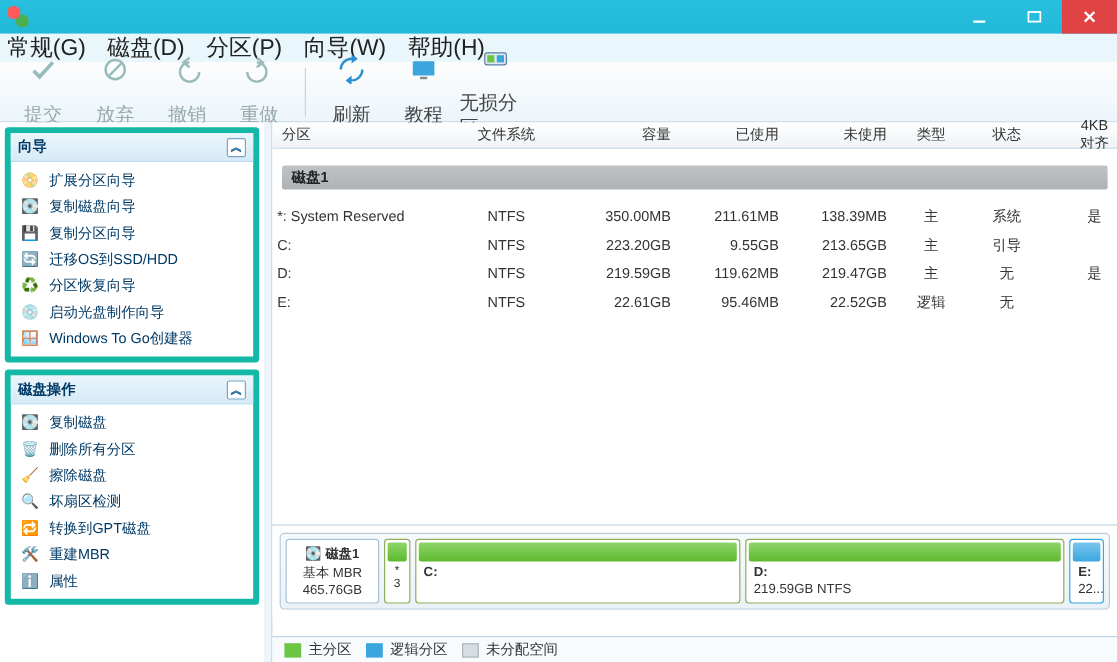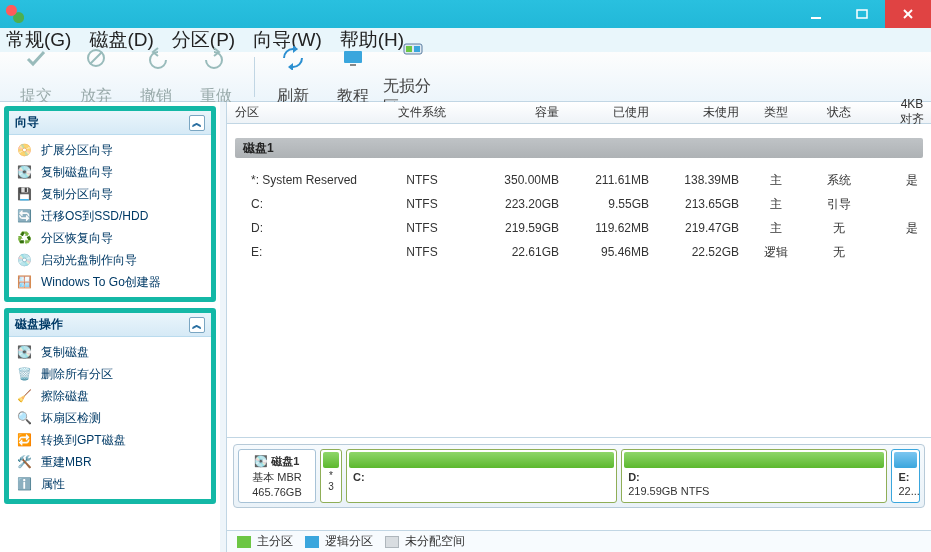--- a/index.html
+++ b/index.html
@@ -46,21 +46,21 @@
 .c-cap { width: 96px; text-align: right; }
 .c-used { width: 90px; text-align: right; }
 .c-free { width: 90px; text-align: right; }
 .c-type { width: 66px; }
 .c-stat { width: 60px; }
 .c-align { flex: 1; margin-left: 24px; }
 
 .ptable-body { flex: 1; overflow: auto; background: #fff; font-size: 12px; padding-top: 10px; }
 .disk-title { margin: 4px 8px 10px 8px; background: linear-gradient(#bfc3c6,#aeb2b5); color: #222; font-weight: bold; height: 20px; display: flex; align-items: center; padding: 0 8px; border-radius: 2px; }
 .prow { display: flex; height: 24px; align-items: center; padding-left: 0; }
-.prow .c-part { padding-left: 24px; text-align: left; }
+.prow .c-part { padding-left: 4px; text-align: left; }
 .prow .c-cap, .prow .c-used, .prow .c-free { text-align: right; }
 
 
 .diskmap-wrap { border-top: 1px solid #c1d6e4; padding: 6px; background: #fff; }
 .diskmap { display: flex; gap: 4px; align-items: stretch; border: 1px solid #b7cad8; border-radius: 4px; padding: 4px; background: linear-gradient(#f6fafd,#eaf2f8); height: 64px; }
 .dm-disk { width: 78px; border: 1px solid #a7c2d6; border-radius: 3px; background: #fff; display: flex; flex-direction: column; align-items: center; justify-content: center; font-size: 11px; gap: 1px; padding: 2px; }
 .dm-disk .di { font-weight: bold; display: flex; align-items: center; gap: 3px; }
 .dm-part { border: 1px solid #8fae57; border-radius: 3px; background: #fff; display: flex; flex-direction: column; justify-content: flex-start; overflow: hidden; font-size: 11px; }
 .dm-part .bar { height: 16px; background: linear-gradient(#8fd66a,#5cb82e); margin: 2px; border-radius: 2px; }
 .dm-part .lbl { padding: 1px 6px; white-space: nowrap; }

